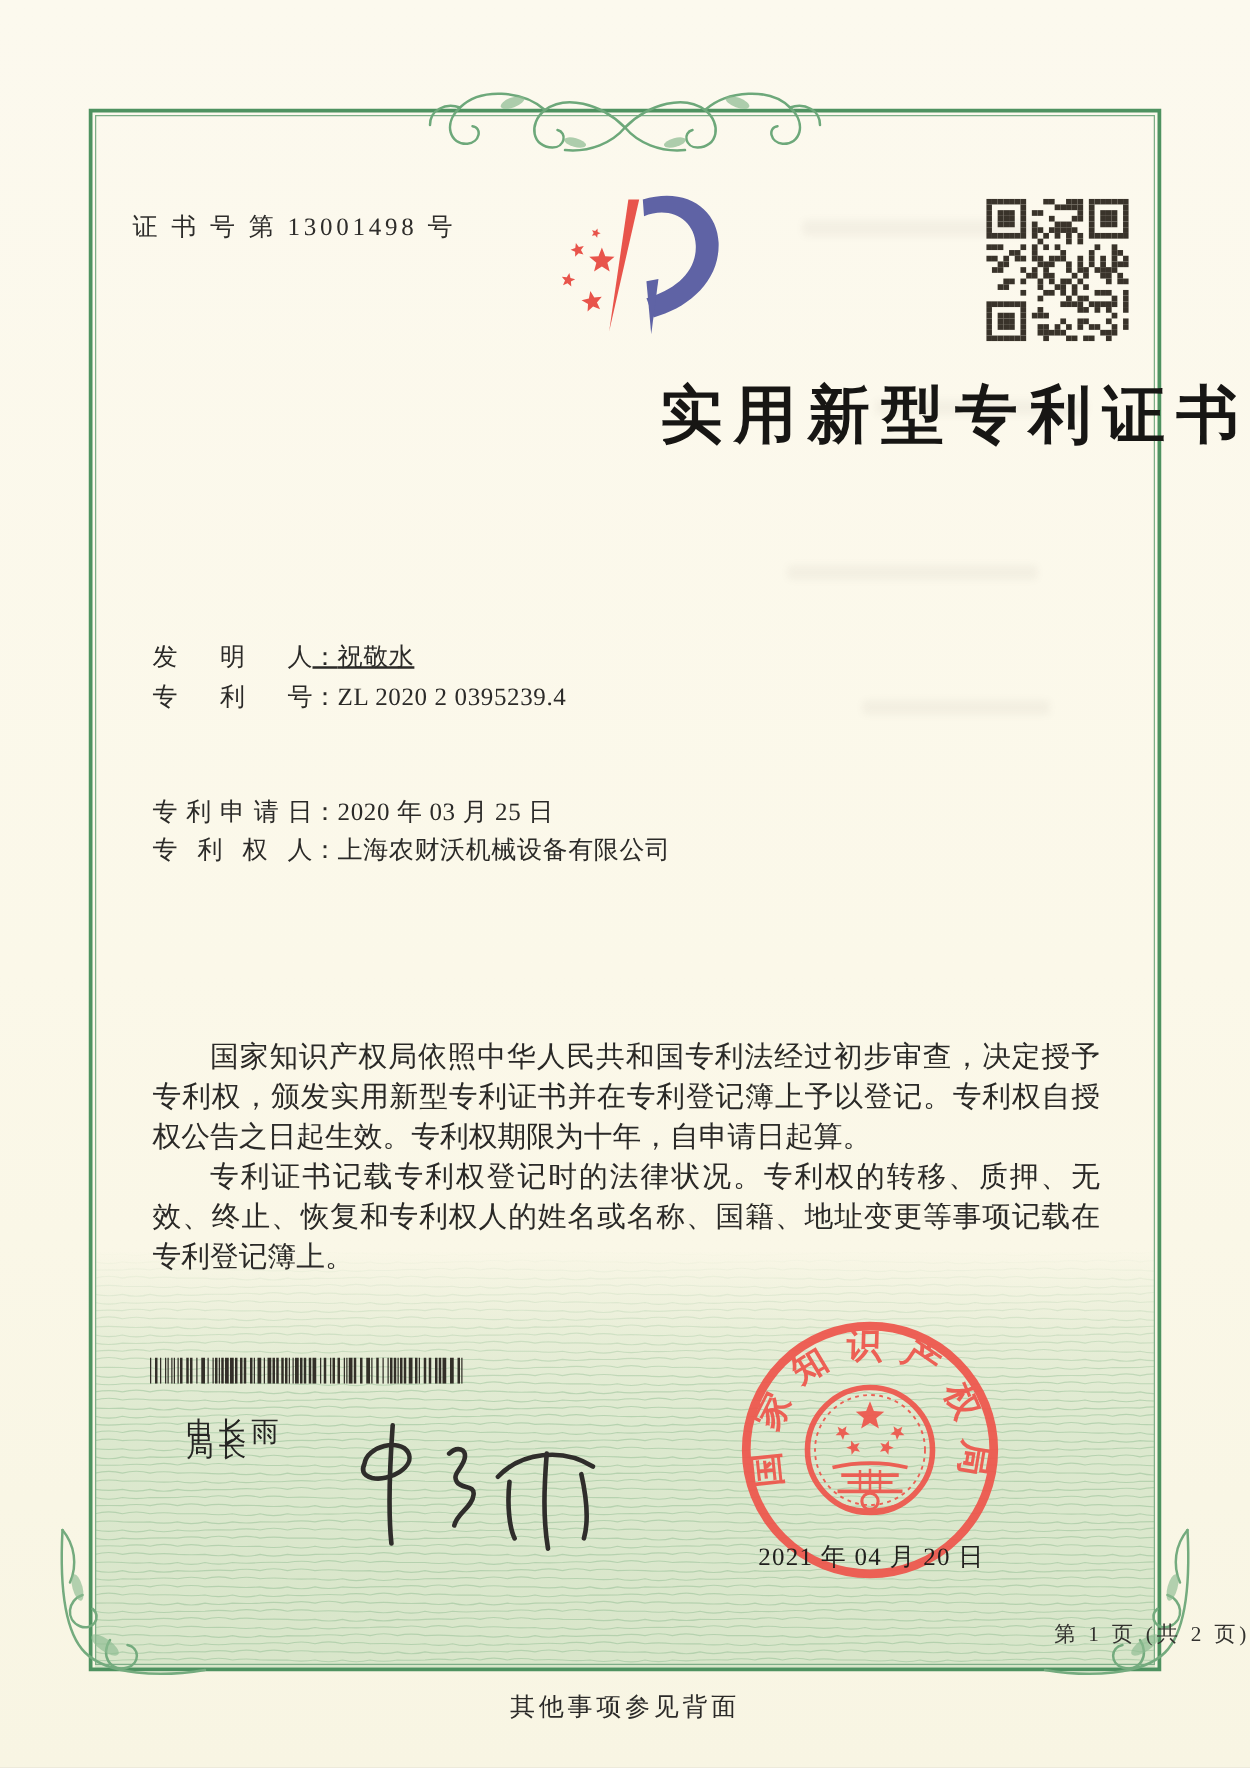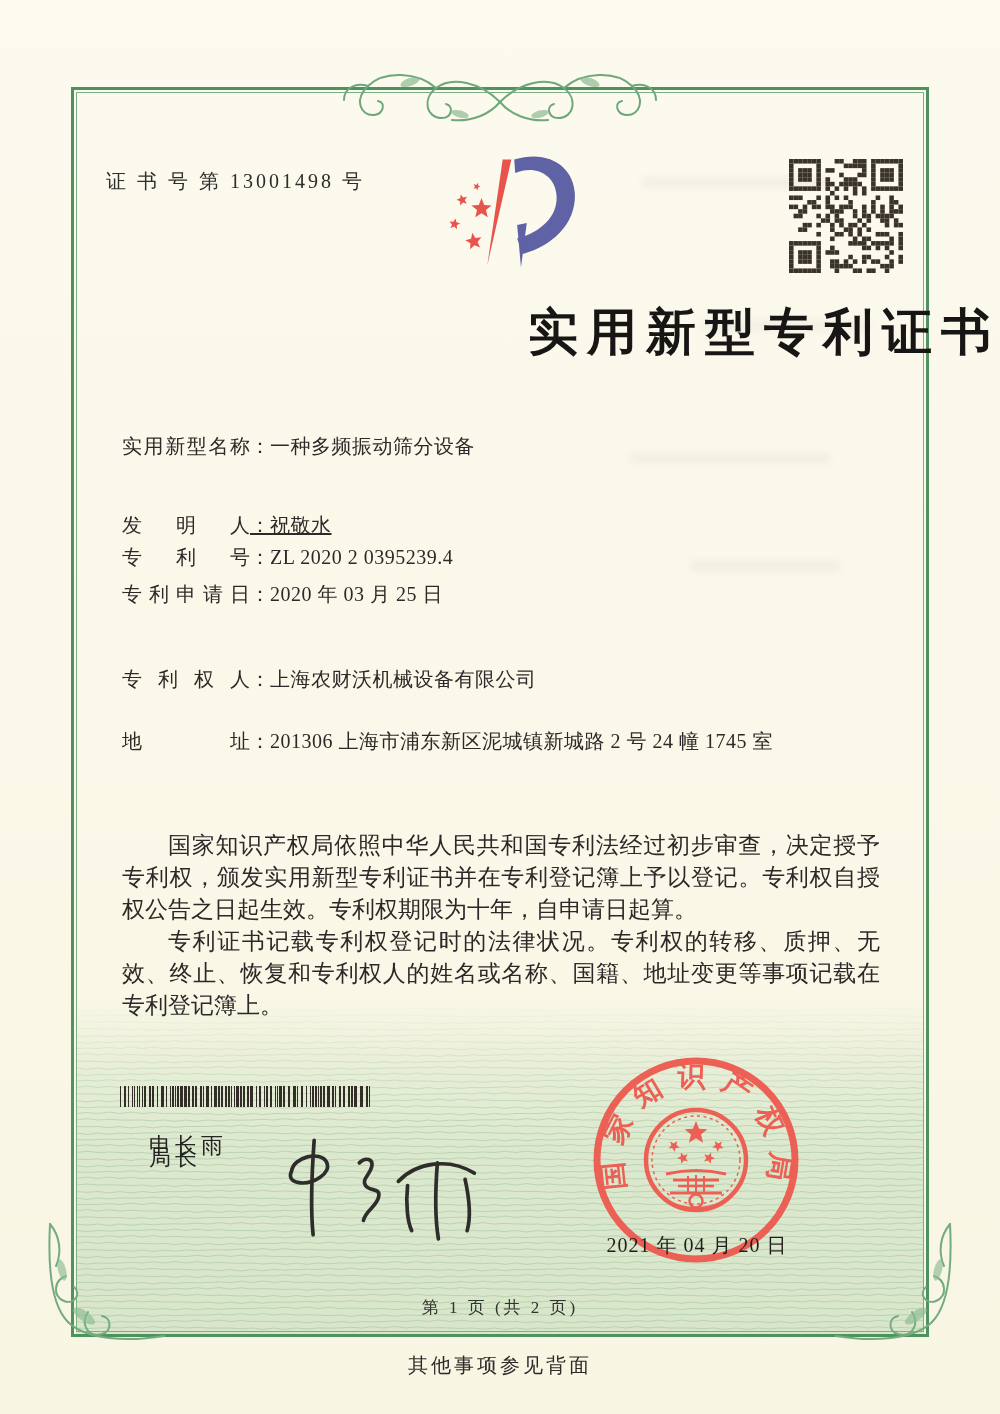--- a/index.html
+++ b/index.html
@@ -28,21 +28,21 @@
   .qr{position:absolute;left:789px;top:159px;width:114px;height:114px;z-index:3;}
   .logo{position:absolute;left:425px;top:148px;z-index:3;}
   .signer{position:absolute;left:133px;z-index:4;font-family:"Liberation Sans","DejaVu Sans",sans-serif;
           font-size:22px;letter-spacing:4px;color:#242422;margin-left:16px;}
   .sig-svg{position:absolute;left:270px;top:1128px;z-index:4;}
   .seal{position:absolute;left:590px;top:1054px;z-index:4;opacity:.93;}
   .seal-ring{font-size:28px;font-weight:bold;fill:#ee564c;letter-spacing:14px;
              font-family:"Liberation Serif","DejaVu Serif",serif;}
   .sealdate{position:absolute;left:602px;top:1232px;width:190px;text-align:center;font-size:20px;
             letter-spacing:1px;color:#201f1d;z-index:5;}
-  .pagenum{position:absolute;left:0;right:0;top:1296px;text-align:center;font-size:17px;
+  .pagenum{position:absolute;left:0;right:0;top:1296px;text-align:right;font-size:17px;
            letter-spacing:3px;color:#33322f;z-index:3;}
   .backnote{position:absolute;left:0;right:0;top:1352px;text-align:center;font-size:20px;
             letter-spacing:3px;color:#2b2a28;z-index:3;}
   .orn{position:absolute;z-index:2;pointer-events:none;}
   .ghost{position:absolute;background:#8d8274;opacity:.07;filter:blur(3px);border-radius:3px;z-index:1;}
 </style>
 </head>
 <body>
 
 <div class="page">
@@ -426,37 +426,31 @@
         <rect x="45.60" y="109.44" width="4.56" height="4.56"></rect>
         <rect x="63.84" y="109.44" width="4.56" height="4.56"></rect>
         <rect x="68.40" y="109.44" width="4.56" height="4.56"></rect>
         <rect x="77.52" y="109.44" width="4.56" height="4.56"></rect>
         <rect x="82.08" y="109.44" width="4.56" height="4.56"></rect>
         <rect x="95.76" y="109.44" width="4.56" height="4.56"></rect>
       </svg></div>
 
   <div class="title">实用新型专利证书</div>
 
-  <div class="row" style="top:433px;">
-    <span class="flabel">实用新型名称</span><span>：</span><span class="fvalue">一种多频振动筛分设备</span>
-  </div>
   <div class="row" style="top:512px;text-decoration:underline;">
     <span class="flabel">发明人</span><span>：</span><span class="fvalue">祝敬水</span>
   </div>
   <div class="row" style="top:544px;">
     <span class="flabel">专利号</span><span>：</span><span class="fvalue">ZL 2020 2 0395239.4</span>
   </div>
-  <div class="row" style="top:581px;">
+  <div class="row" style="top:636px;">
     <span class="flabel">专利申请日</span><span>：</span><span class="fvalue">2020 年 03 月 25 日</span>
   </div>
   <div class="row" style="top:666px;">
     <span class="flabel">专利权人</span><span>：</span><span class="fvalue">上海农财沃机械设备有限公司</span>
-  </div>
-  <div class="row" style="top:728px;">
-    <span class="flabel">地址</span><span>：</span><span class="fvalue">201306 上海市浦东新区泥城镇新城路 2 号 24 幢 1745 室</span>
   </div>
 
 
   <div class="paras">
     <p>国家知识产权局依照中华人民共和国专利法经过初步审查，决定授予专利权，颁发实用新型专利证书并在专利登记簿上予以登记。专利权自授权公告之日起生效。专利权期限为十年，自申请日起算。</p>
     <p>专利证书记载专利权登记时的法律状况。专利权的转移、质押、无效、终止、恢复和专利权人的姓名或名称、国籍、地址变更等事项记载在专利登记簿上。</p>
   </div>
 
   <div class="barcode"><svg viewBox="0 0 258 21" width="258" height="21" fill="#332f28">
         <rect x="0" y="0" width="1" height="21"></rect>

